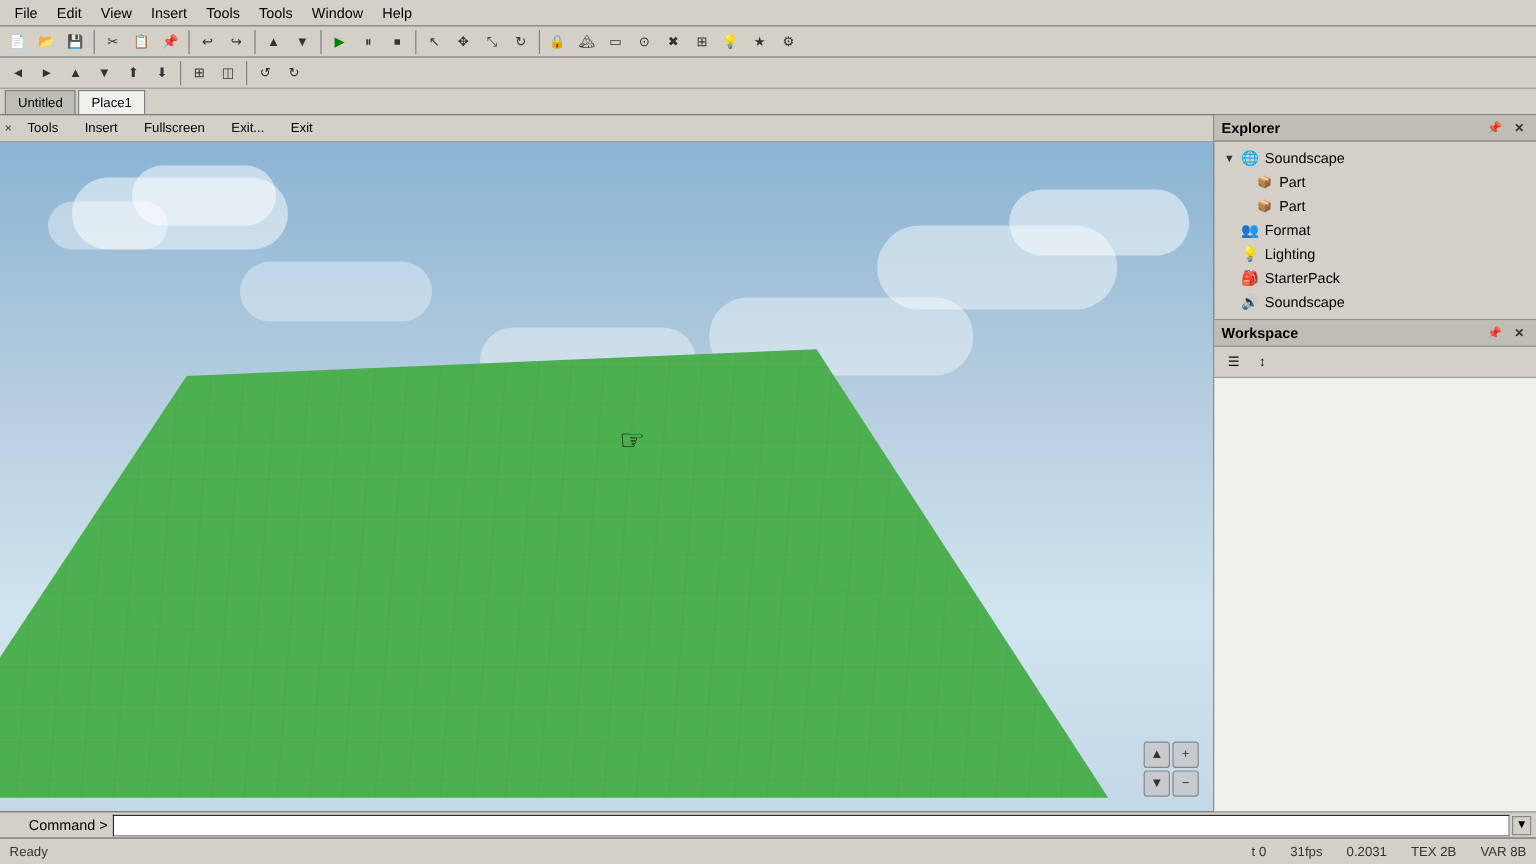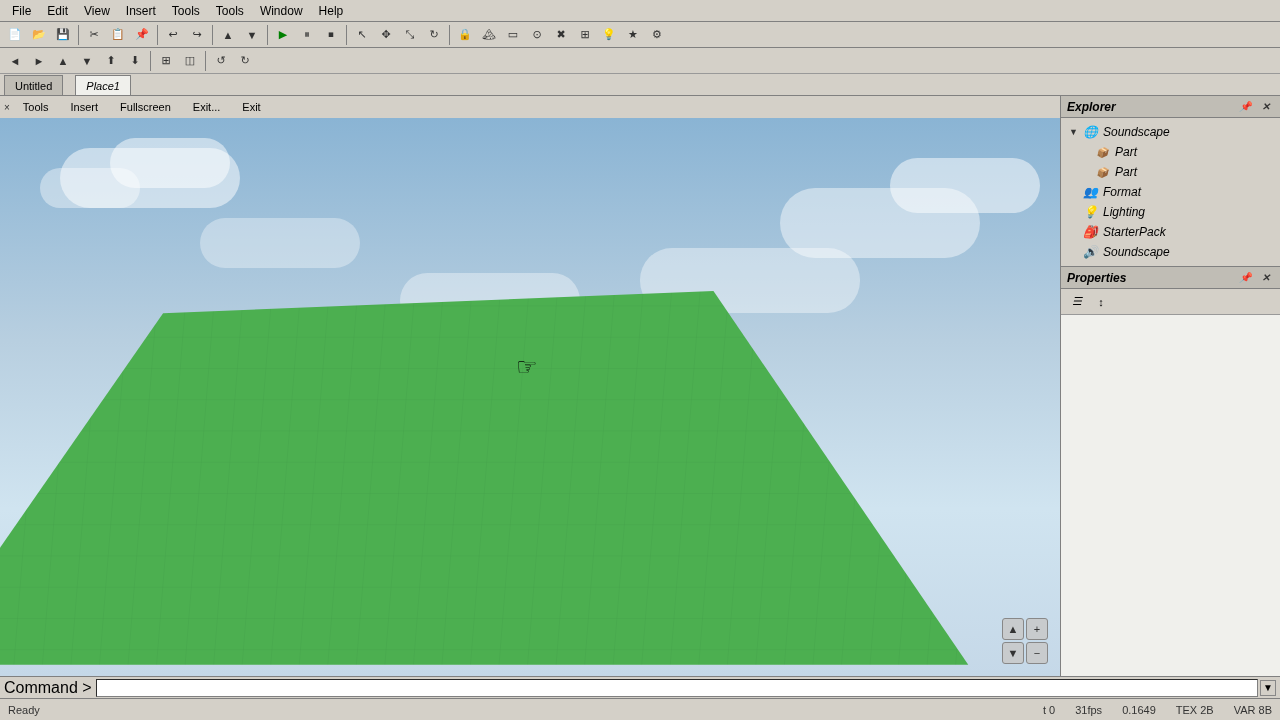--- a/index.html
+++ b/index.html
@@ -76,29 +76,28 @@
       padding: 0 4px;
       border-bottom: 1px solid #808080;
     }
     .tab {
       padding: 2px 10px;
       background: #c0bdb5;
       border: 1px solid #808080;
       border-bottom: none;
       cursor: pointer;
       font-size: 11px;
-      margin-right: 12px;
+      margin-right: 2px;
       height: 20px;
       display: flex;
       align-items: center;
     }
     .tab.active {
       background: #f0f0ec;
       font-weight: normal;
-      font-style: italic;
     }
 
     
     #main-layout {
       display: flex;
       height: calc(720px - 22px - 26px - 26px - 22px - 22px - 22px);
       
     }
 
     
@@ -174,26 +173,25 @@
       display: flex;
       align-items: center;
       justify-content: center;
       cursor: pointer;
       font-size: 11px;
       color: #333;
     }
 
     
     #right-panel {
-      width: 220px;
+      width: 269px;
       background: #d4d0c8;
       display: flex;
       flex-direction: column;
       border-left: 1px solid #808080;
-      font-style: italic;
     }
 
     
     #explorer-panel {
       flex: 0 0 auto;
       border-bottom: 1px solid #808080;
     }
     .panel-header {
       height: 22px;
       background: #c0bdb5;
@@ -503,42 +501,42 @@
         <div class="tree-item">
           <span class="expand-arrow" style="visibility:hidden;">▶</span>
           <span class="tree-icon">🔊</span>
           <span>Soundscape</span>
         </div>
       </div>
     </div>
 
     <div id="properties-panel">
       <div class="panel-header">
-        <span>Properties</span>
+        <span>Workspace</span>
         <div class="panel-header-icons">
           <div class="panel-icon-btn">📌</div>
           <div class="panel-icon-btn">✕</div>
         </div>
       </div>
       <div id="properties-toolbar">
         <div class="prop-tb-btn">☰</div>
         <div class="prop-tb-btn">↕</div>
       </div>
       <div id="properties-content"></div>
     </div>
   </div>
 </div>
 
 <div id="command-bar">
-  <span style="font-size:16px;margin-right:4px;">Command &gt;</span>
+  <span style="font-size:12px;margin-right:4px;margin-left:20px;">Command &gt;</span>
   <input id="command-input" type="text" style="">
   <div class="cmd-arrow">▼</div>
 </div>
 
 <div id="status-bar">
   <span class="status-item">Ready</span>
   <span style="flex:1"></span>
   <span class="status-item">t 0</span>
   <span class="status-item">31fps</span>
-  <span class="status-item">0.1649</span>
+  <span class="status-item">0.2031</span>
   <span class="status-item">TEX 2B</span>
   <span class="status-item">VAR 8B</span>
 </div>
 
 </body></html>

